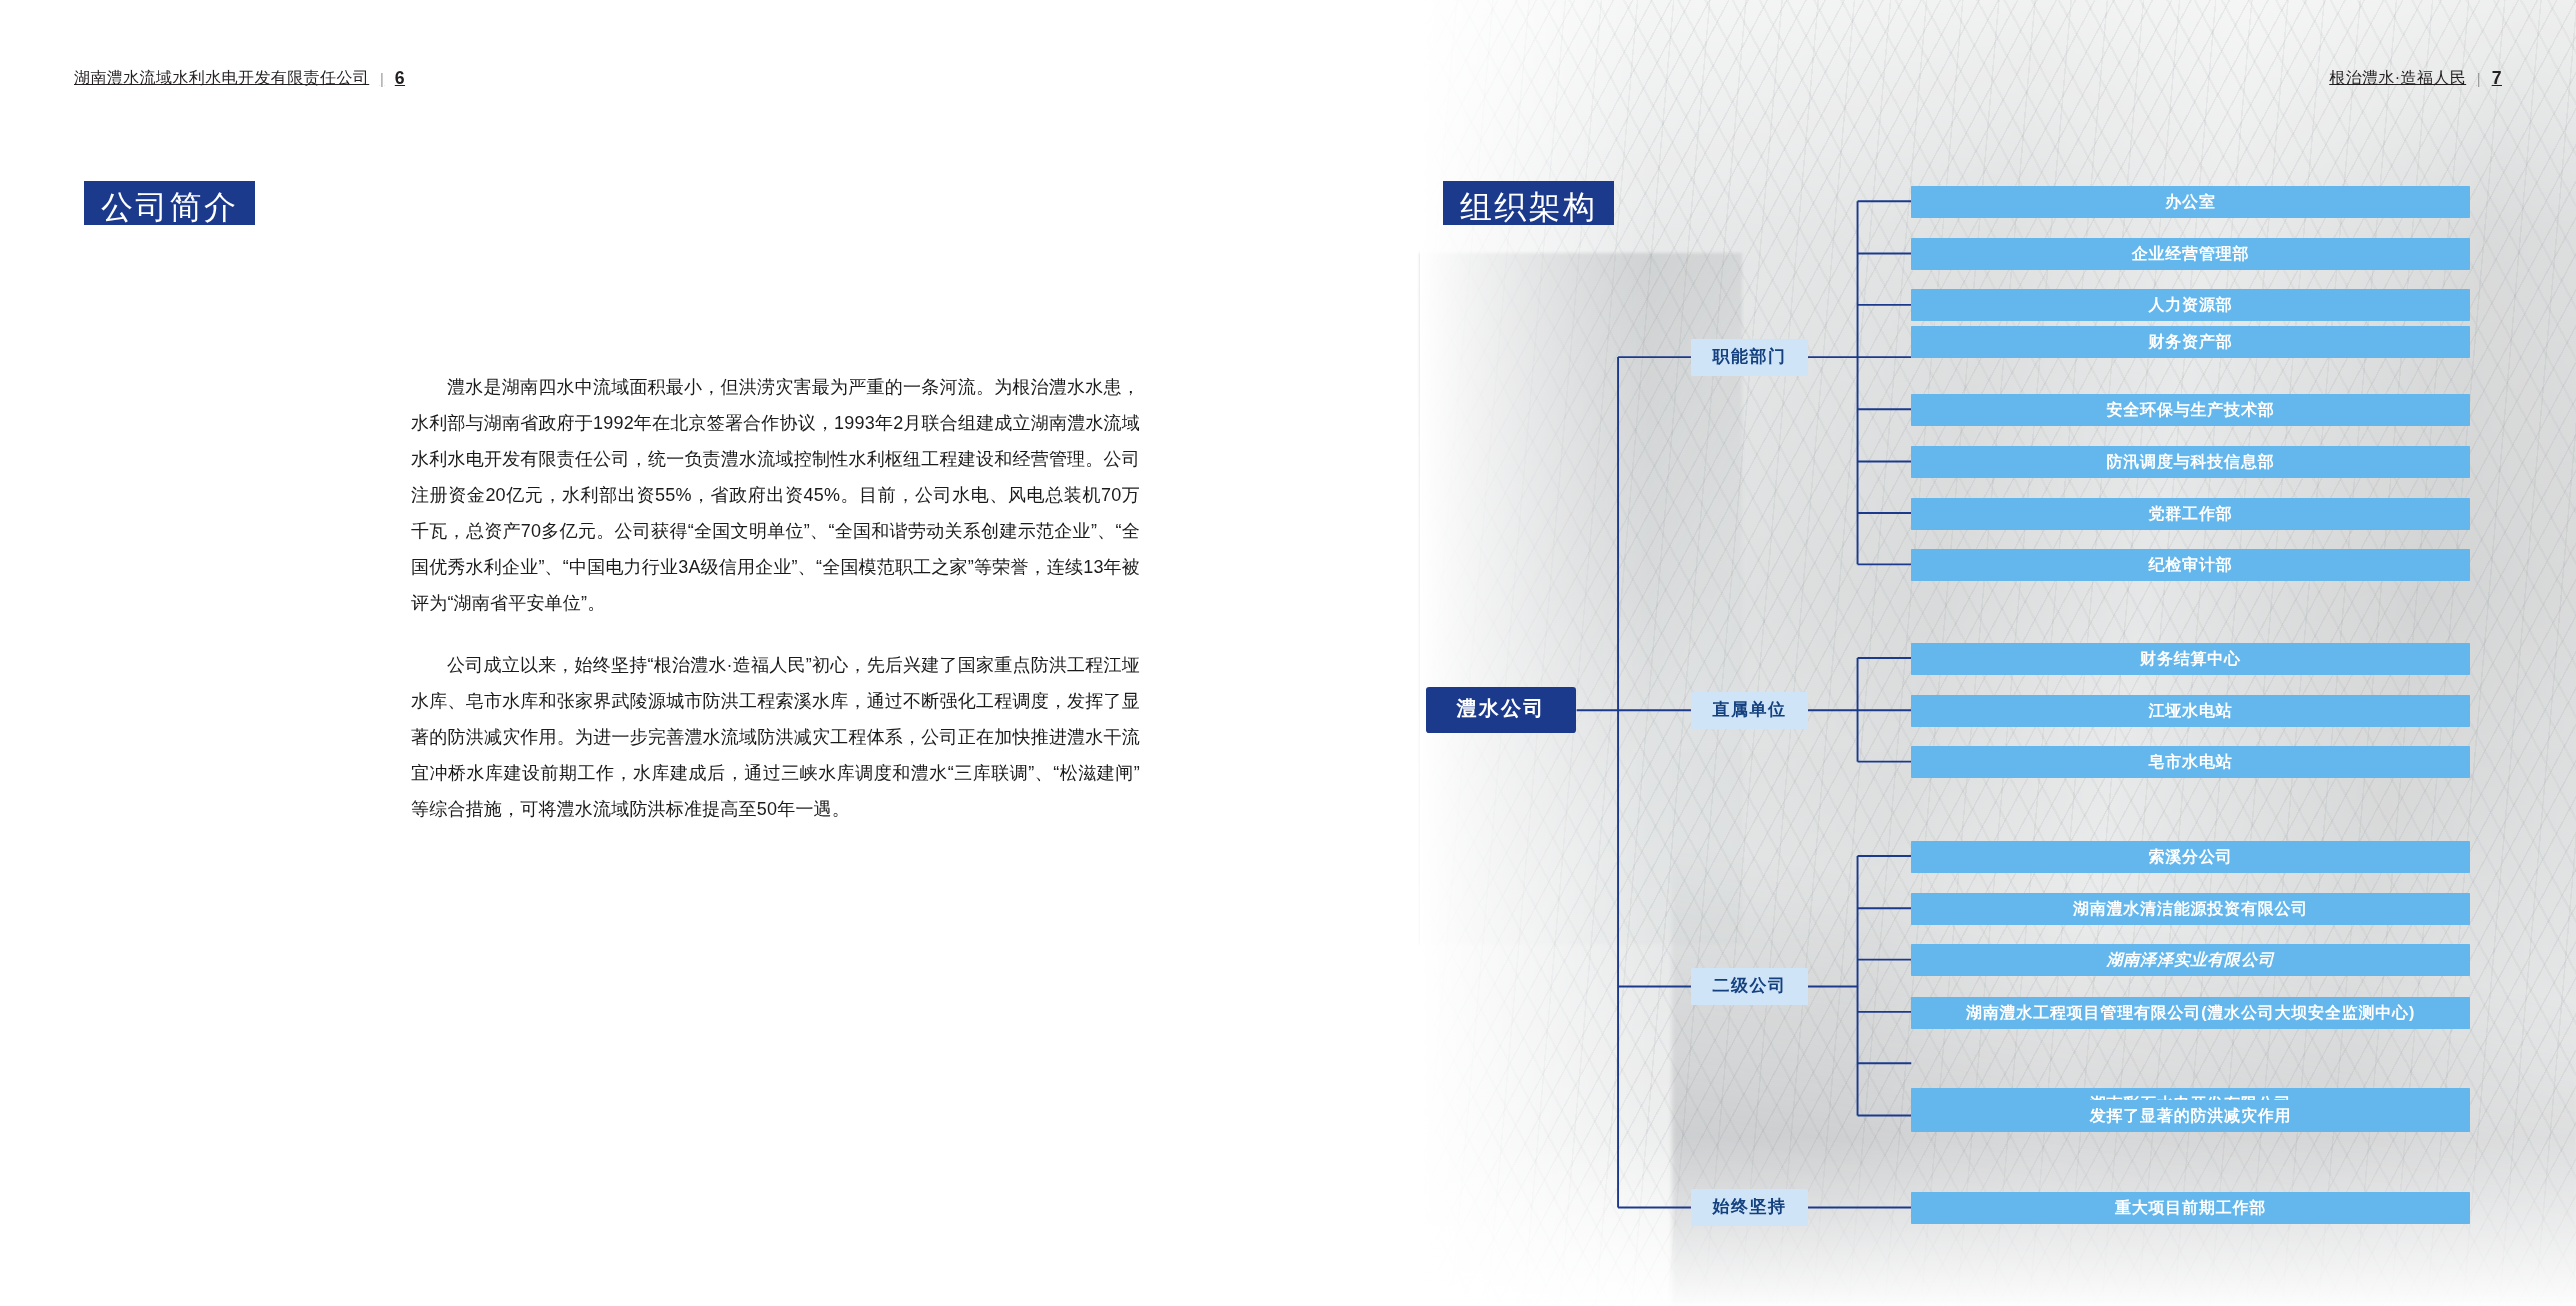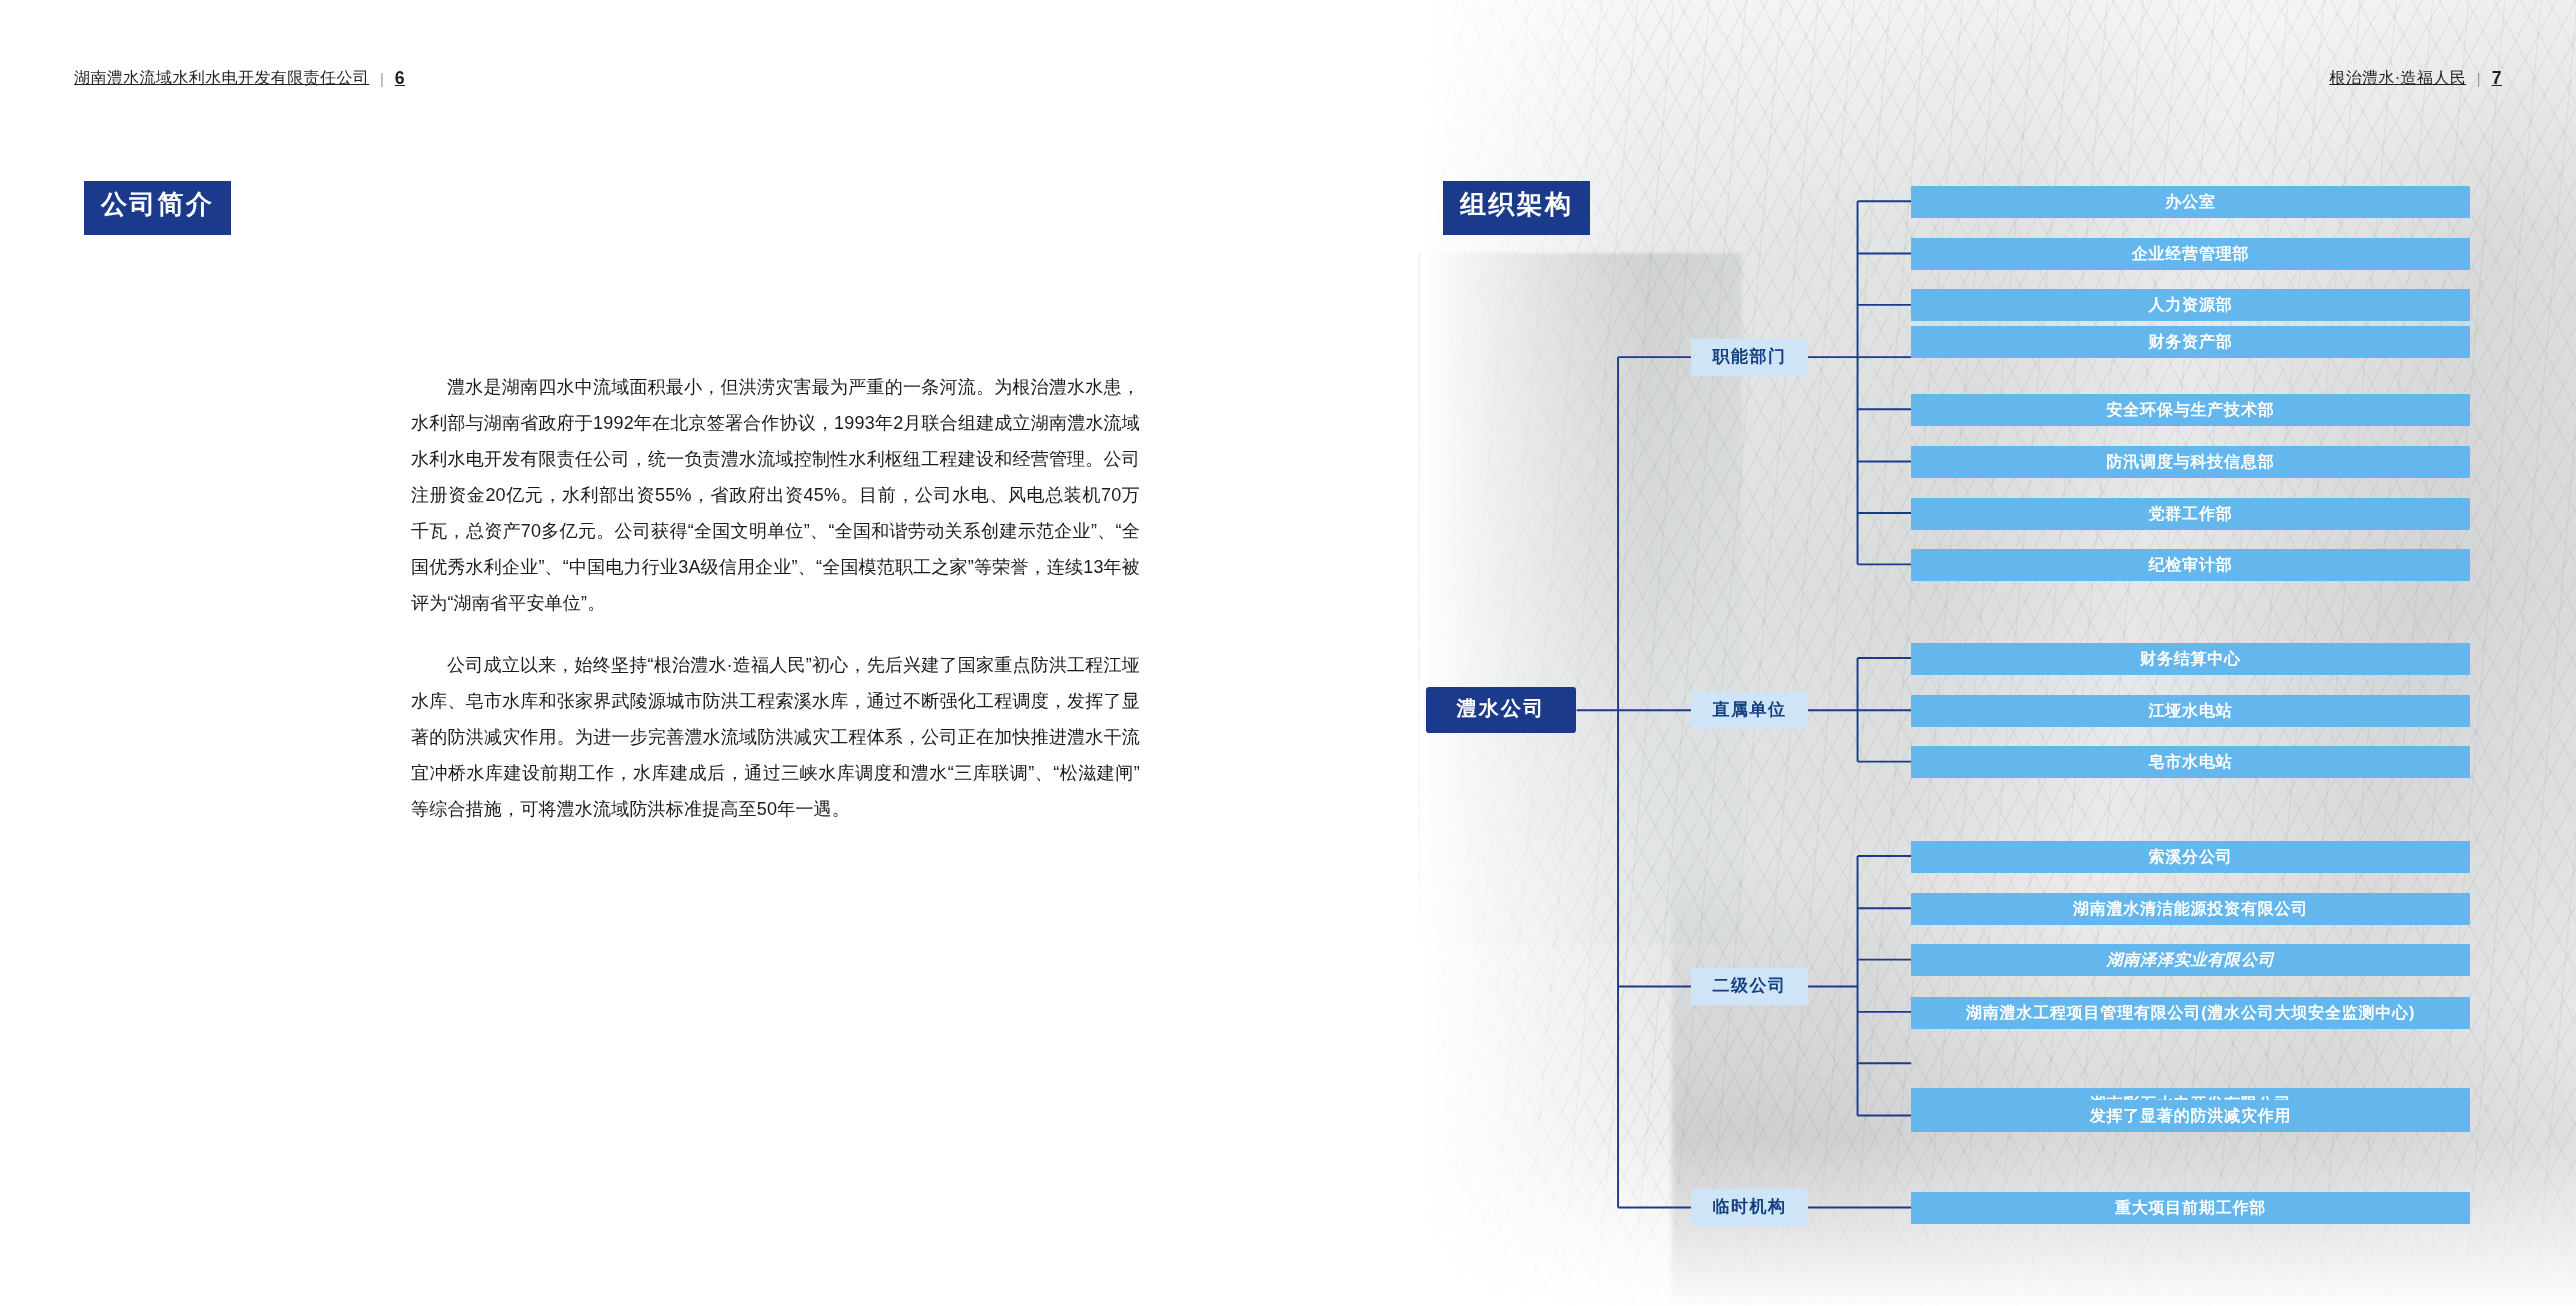--- a/index.html
+++ b/index.html
@@ -62,24 +62,24 @@
     font-weight: bold;
     font-size: 17.7px;
   }
 
   
   .title-badge {
     position: absolute;
     display: inline-block;
     background: #1b3a8c;
     color: #ffffff;
-    font-size: 26px;
-    font-weight: bold;
+    font-size: 32px;
+    font-weight: normal;
     letter-spacing: 2.3px;
-    padding: 10px 17px 18px 17px;
+    padding: 10px 17px 2px 17px;
     line-height: 1;
   }
   .title-badge.left-badge { left: 84px; top: 181px; }
 
   
   .body-copy {
     position: absolute;
     left: 411px;
     top: 369px;
     width: 729px;
@@ -276,21 +276,21 @@
 
           <line x1="677" y1="1573" x2="812" y2="1573"></line>
         </g>
       </svg>
 
       <div class="node node-root" style="left:138px; top:687px;font-family:Liberation Mono, monospace;">澧水公司</div>
 
       <div class="node node-group" style="left:403px; top:339px;">职能部门</div>
       <div class="node node-group" style="left:403px; top:692px;">直属单位</div>
       <div class="node node-group" style="left:403px; top:968px;">二级公司</div>
-      <div class="node node-group" style="left:403px; top:1189px;">临时机构</div>
+      <div class="node node-group" style="left:403px; top:1189px;">始终坚持</div>
 
       <div class="node node-leaf" style="left:623px; top:186px;">办公室</div>
       <div class="node node-leaf" style="left:623px; top:238px;">企业经营管理部</div>
       <div class="node node-leaf" style="left:623px; top:289px;">人力资源部</div>
       <div class="node node-leaf" style="left:623px; top:326px;">财务资产部</div>
       <div class="node node-leaf" style="left:623px; top:394px;">安全环保与生产技术部</div>
       <div class="node node-leaf" style="left:623px; top:446px;">防汛调度与科技信息部</div>
       <div class="node node-leaf" style="left:623px; top:498px;">党群工作部</div>
       <div class="node node-leaf" style="left:623px; top:549px;">纪检审计部</div>
 

